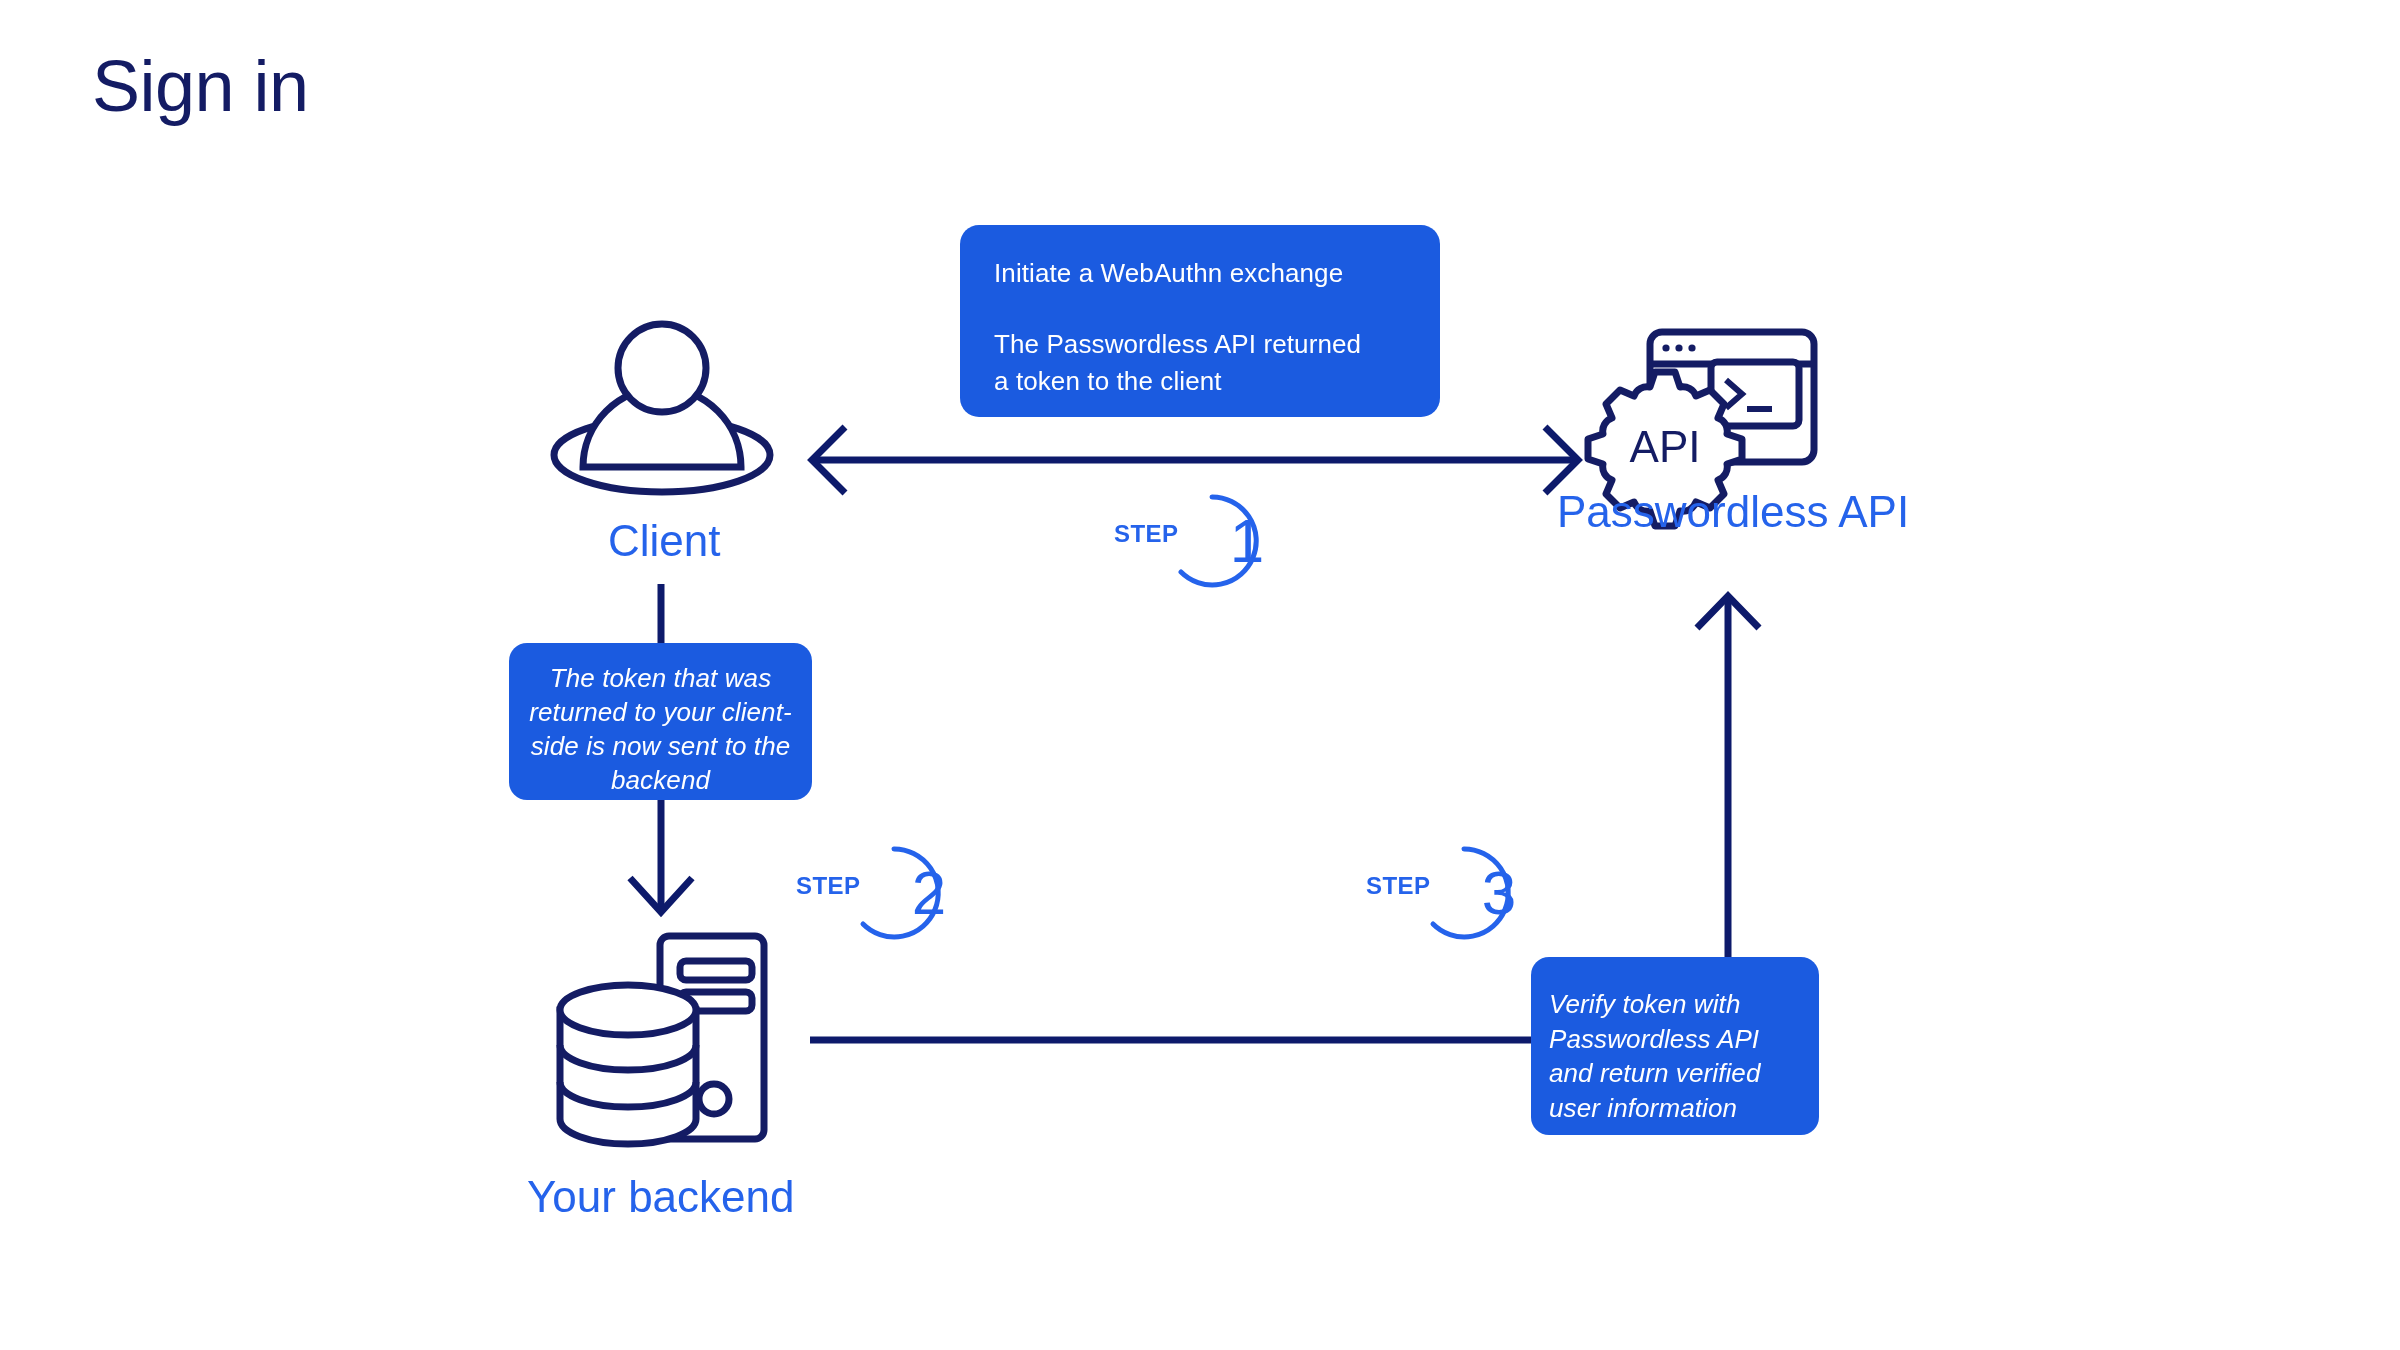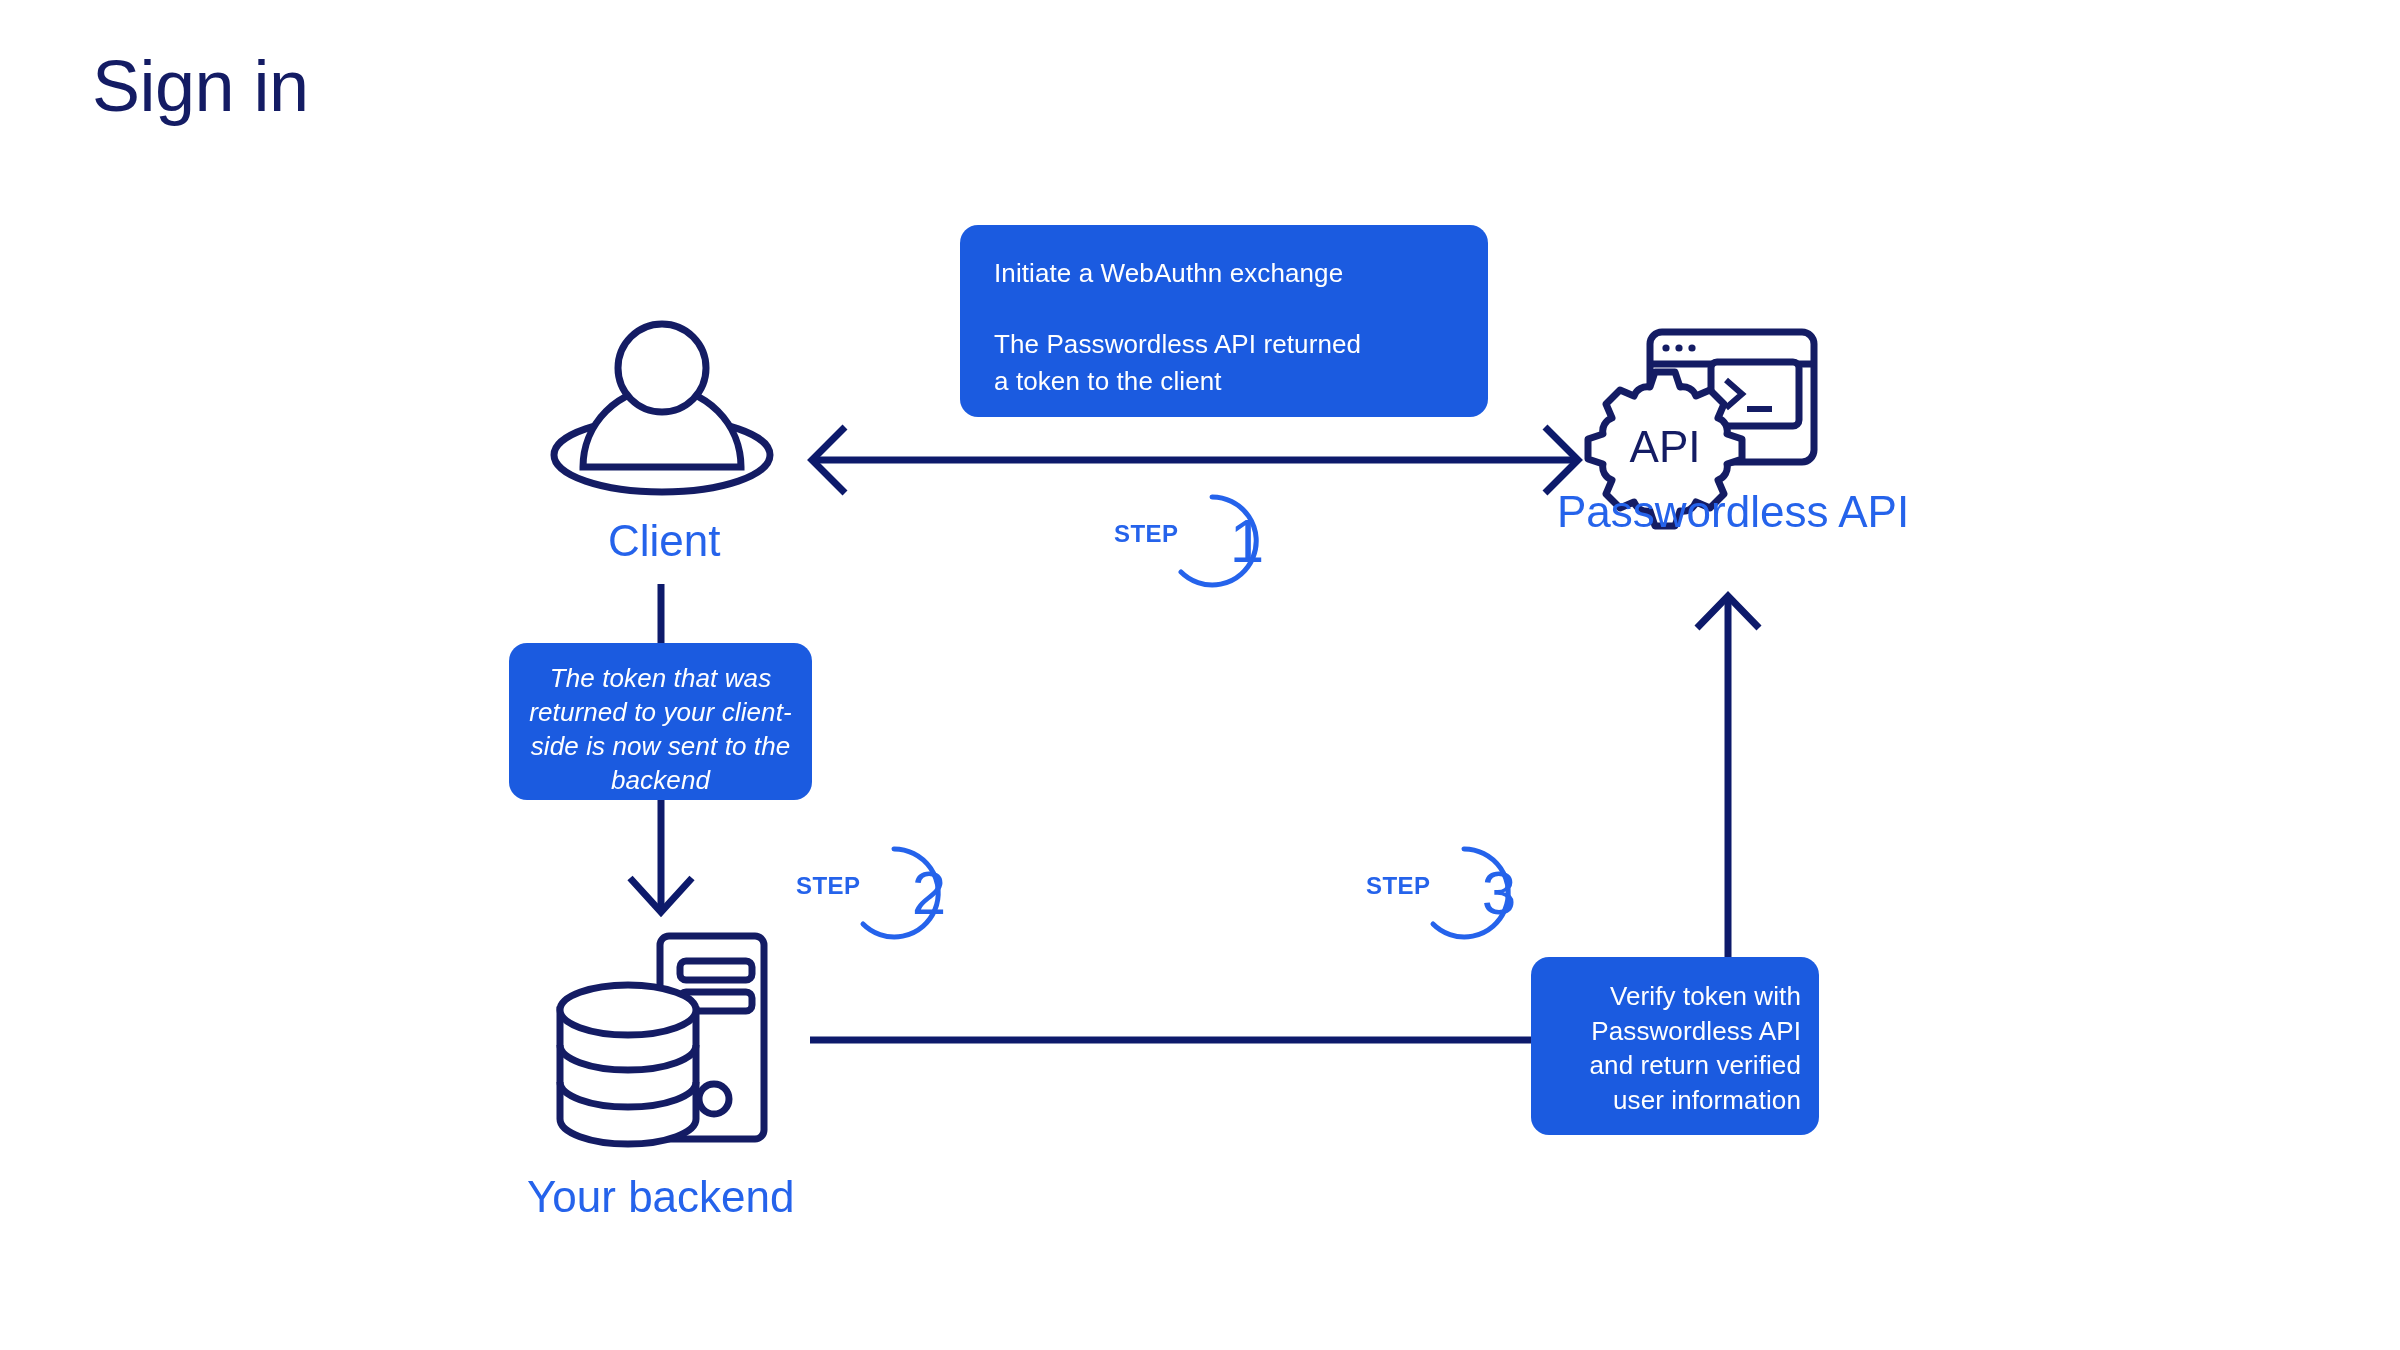--- a/index.html
+++ b/index.html
@@ -53,46 +53,48 @@
     border-radius: 18px;
     box-sizing: border-box;
     z-index: 2;
     font-size: 26px;
     line-height: 1.42;
     letter-spacing: 0.1px;
   }
   #callout-1 {
     left: 960px;
     top: 225px;
-    width: 528px;
+    width: 480px;
     height: 192px;
     padding: 30px 34px;
     text-align: left;
+    border-radius: 19px;
   }
   #callout-1 .para { margin: 0; }
   #callout-1 .gap  { height: 34px; }
 
   #callout-2 {
     left: 509px;
     top: 643px;
     width: 303px;
     height: 157px;
     padding: 18px 18px;
     text-align: center;
     line-height: 1.31;
     font-style: italic;
   }
   #callout-3 {
     left: 1531px;
     top: 957px;
     width: 288px;
     height: 178px;
-    padding: 22px 18px;
-    text-align: right;
+    padding: 30px 18px;
+    text-align: left;
     line-height: 1.33;
+    font-style: italic;
   }
 
   
   .node-label {
     position: absolute;
     color: #2563EB;
     font-size: 44px;
     white-space: nowrap;
     z-index: 3;
   }

